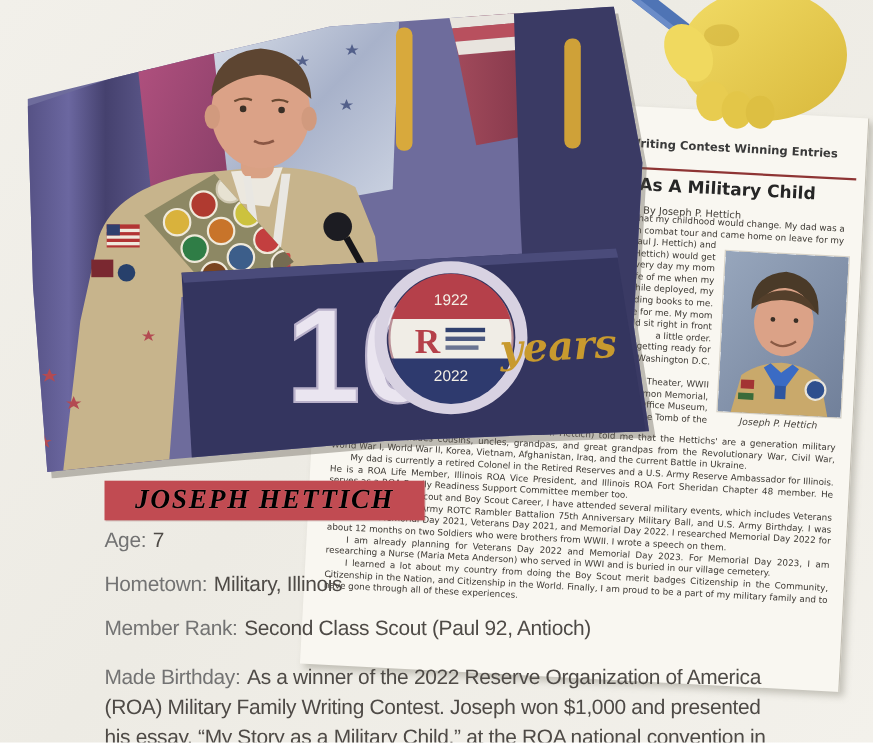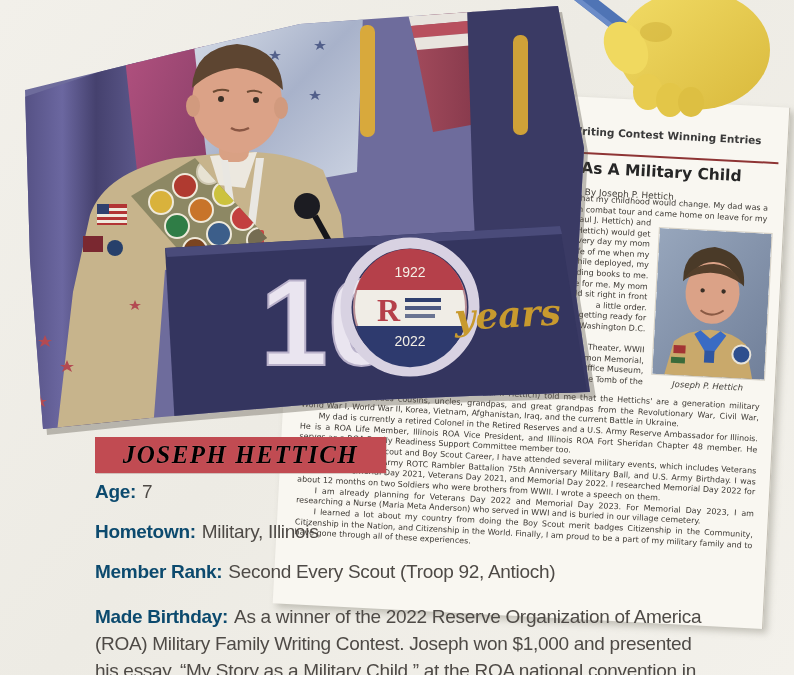--- a/index.html
+++ b/index.html
@@ -45,21 +45,21 @@
     position:absolute;left:95px;top:437px;width:291px;height:36px;
     background:#c14b52;display:flex;align-items:center;justify-content:center;
     box-shadow:1px 1px 0 rgba(120,60,60,.25);
   }
   .name-band span{
     font:bold italic 25px "Liberation Serif",serif;color:#000000;letter-spacing:1.5px;white-space:nowrap;
     text-shadow:0 0 1px rgba(255,255,255,.4);
   }
   .profile{position:absolute;left:95px;top:481px;width:624px;color:#4e4a46}
   .p-row{position:absolute;left:0;font-size:19px;letter-spacing:-.3px;white-space:nowrap}
-  .p-row .lbl,.p-para .lbl{font-weight:bold;color:#0c4a6e;margin-right:6px}
+  .p-row .lbl,.p-para .lbl{font-weight:normal;color:#737373;margin-right:6px}
   .p-para{position:absolute;left:0;top:122px;width:620px;font-size:19px;letter-spacing:-.3px;line-height:27px}
 </style>
 </head>
 <body>
 
 <div class="doc">
   <div class="doc-header">2022 Writing Contest Winning Entries</div>
   <div class="doc-rule"></div>
   <div class="doc-title">My Story As A Military Child</div>
   <div class="doc-byline">By Joseph P. Hettich</div>
@@ -281,18 +281,18 @@
 </div>
 
 <div class="profile">
   <div class="p-row" style="top:0">
     <span class="lbl">Age:</span><span>7</span>
   </div>
   <div class="p-row" style="top:40px">
     <span class="lbl">Hometown:</span><span>Military, Illinois</span>
   </div>
   <div class="p-row" style="top:80px">
-    <span class="lbl">Member Rank:</span><span>Second Every Scout (Troop 92, Antioch)</span>
+    <span class="lbl">Member Rank:</span><span>Second Class Scout (Paul 92, Antioch)</span>
   </div>
   <div class="p-para">
     <span class="lbl">Made Birthday:</span><span>As a winner of the 2022 Reserve Organization of America (ROA) Military Family Writing Contest. Joseph won $1,000 and presented his essay, “My Story as a Military Child,” at the ROA national convention in</span>
   </div>
 </div>
 
 </body></html>

